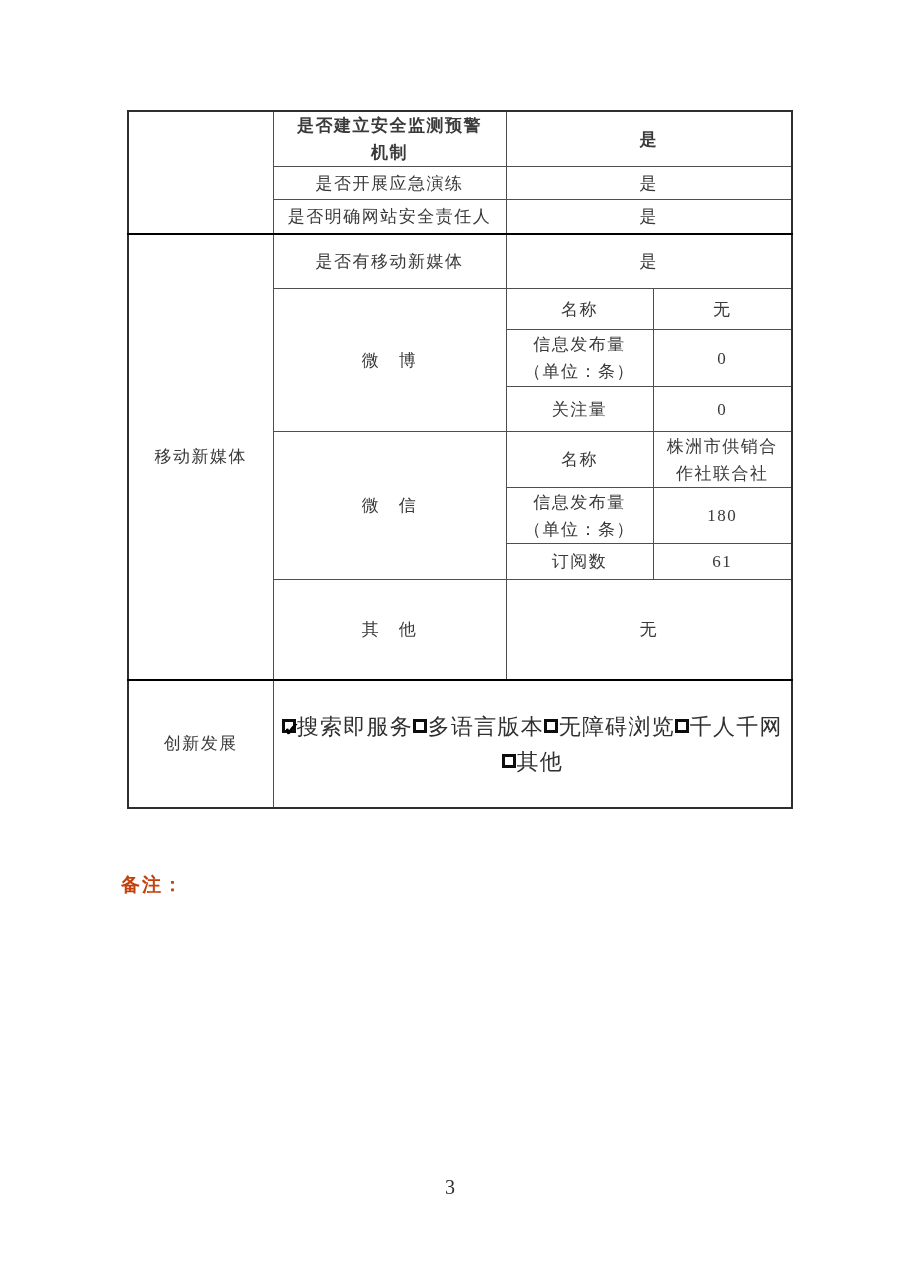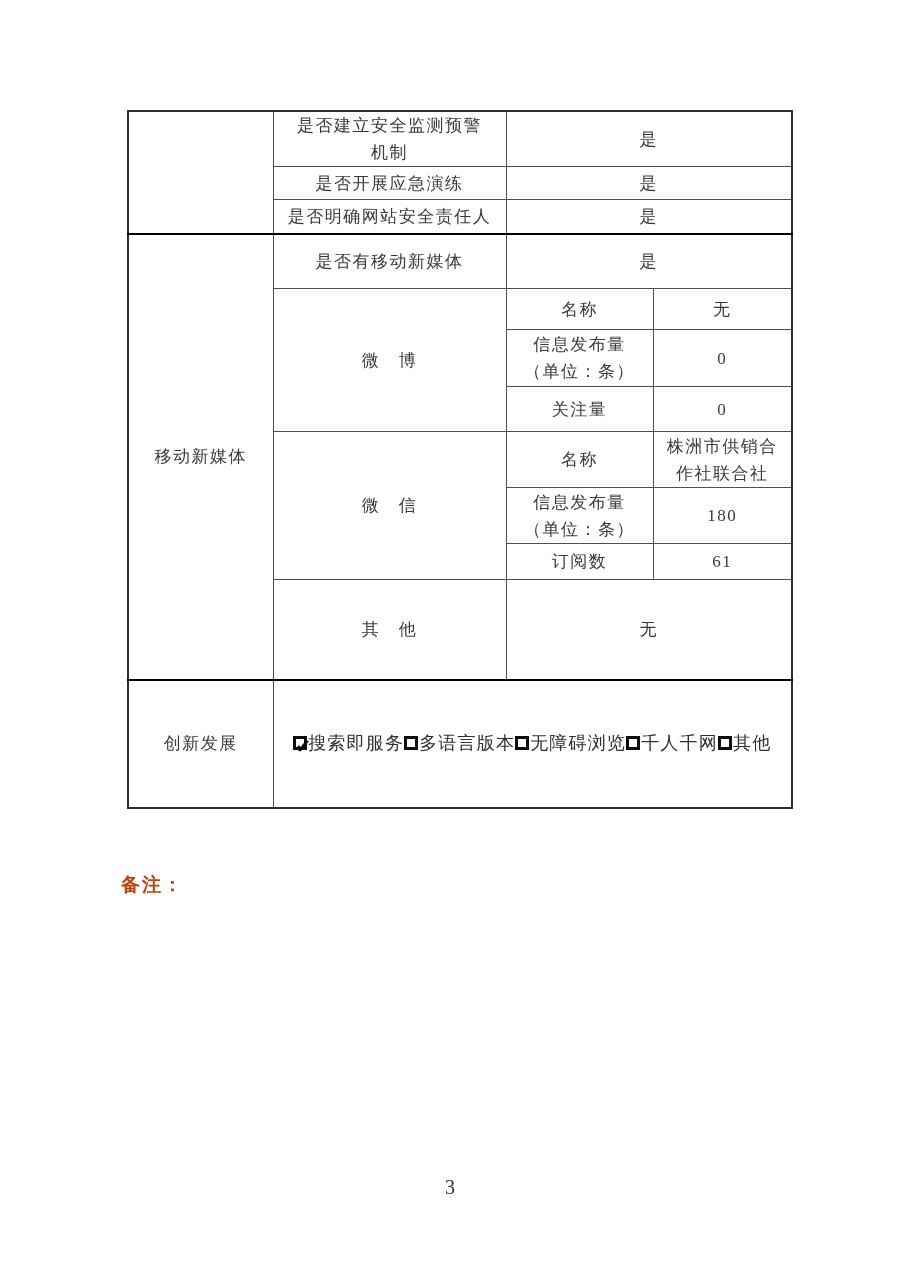--- a/index.html
+++ b/index.html
@@ -25,21 +25,21 @@
     text-align: center;
     vertical-align: middle;
     font-size: 17px;
     letter-spacing: 1.5px;
     line-height: 1.6;
     white-space: pre-line;
     overflow: hidden;
   }
   tr.section-top td { border-top: 2px solid #000000; }
 
-  .r1 { height: 55px; }  .r2 { height: 33px; margin-top: 6px; }  .r3 { height: 34px; margin-left: 36px; }
+  .r1 { height: 55px; font-weight: bold; }  .r2 { height: 33px; margin-top: 6px; }  .r3 { height: 34px; margin-left: 36px; }
   .r4 { height: 55px; }  .r5 { height: 41px; }  .r6 { height: 57px; }
   .r7 { height: 45px; }  .r8 { height: 56px; }  .r9 { height: 56px; }
   .r10 { height: 36px; } .r11 { height: 100px; } .r12 { height: 128px; }
 
   .innov-cell { text-align: center; letter-spacing: 1.2px; }
   .opt { display: inline-flex; align-items: center; }
   .cb {
     display: inline-block;
     width: 14px; height: 14px;
     border: 3px solid #0d0d0d;
@@ -51,21 +51,21 @@
   }
   .cb.checked::after {
     content: "✔";
     position: absolute;
     left: -1px; top: -8px;
     font-size: 19px;
     font-weight: bold;
     color: #000;
     font-family: "DejaVu Sans", sans-serif;
   }
-  .opt-label { font-size: 18px; color: #2f2f2f; }
+  .opt-label { font-size: 22px; color: #2f2f2f; }
 
   .remark {
     position: absolute;
     left: 121px; top: 872px;
     font-size: 19px;
     font-weight: bold;
     color: #c2410c;
     letter-spacing: 2px;
   }
   .pagenum {

